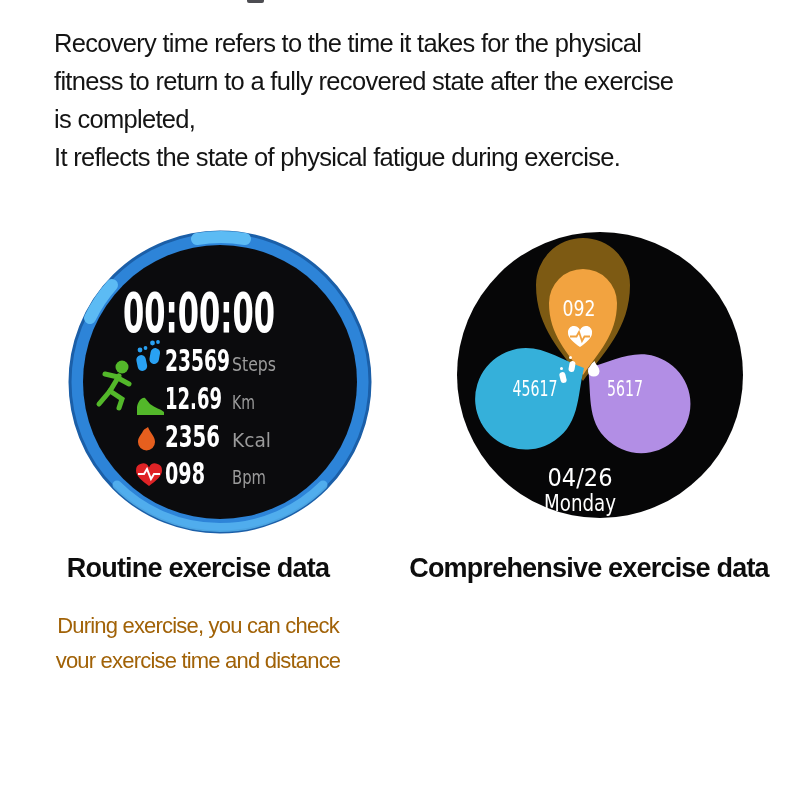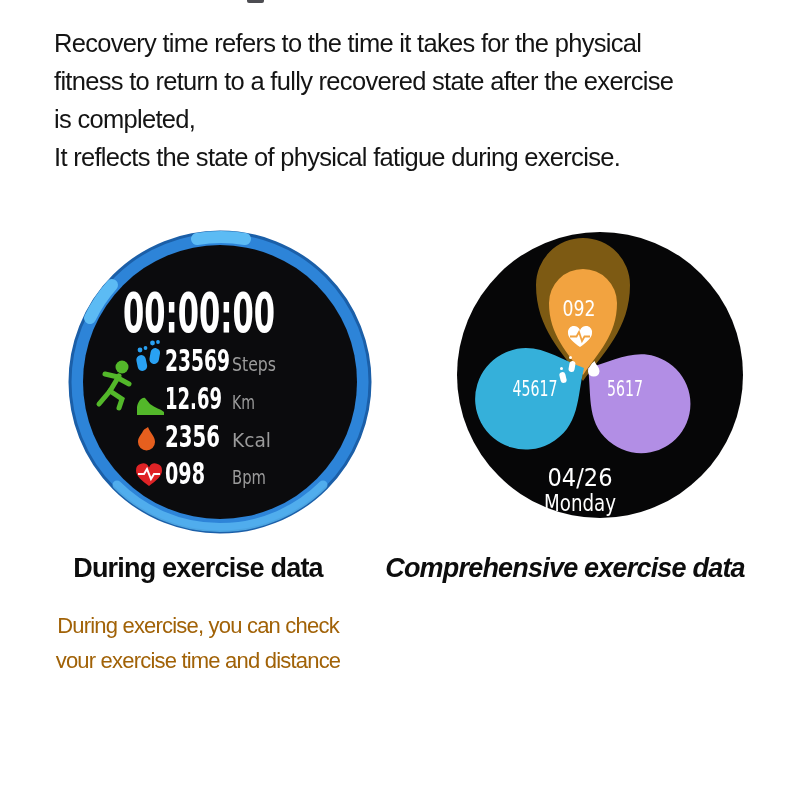--- a/index.html
+++ b/index.html
@@ -14,21 +14,21 @@
   .intro {
     position:absolute; left:54px; top:24px; width:710px; margin:0;
     font-size:25.5px; letter-spacing:-0.7px; line-height:38px;
     color:#141414; white-space:pre-line;
   }
   .watch-left  { position:absolute; left:60px;  top:224px; }
   .watch-right { position:absolute; left:450px; top:231px; }
   svg text { font-family:"DejaVu Sans", sans-serif; }
   .col { position:absolute; text-align:center; }
   .col-left  { left:26px;  top:552px; width:344px; }
-  .col-right { left:364px; top:552px; width:402px;font-style:italic; }
+  .col-right { left:388px; top:552px; width:402px; }
   .col h2 {
     margin:0; font-size:27px; font-weight:bold; letter-spacing:-0.8px;
     color:#0d0d0d; line-height:32px;
   }
   .col p {
     margin:24px 0 0 0; font-size:22px; letter-spacing:-0.8px;
     line-height:35px; color:#a16207; white-space:pre-line;
   }
   .bottom-strip {
     position:absolute; left:0; top:792px; width:800px; height:8px;
@@ -122,21 +122,21 @@
     <g transform="translate(138,130)" fill="#ffffff">
       <path d="M6.5,0 C8,4 11.5,6 11.5,10.5 A5.8,5.8 0 0 1 0,10.5 C0,7 2,5.5 3.5,3 C4.5,1.2 5.5,1.5 6.5,0 Z"></path>
     </g>
     <text x="175" y="165" font-size="21" fill="#ffffff" text-anchor="middle" textLength="36" lengthAdjust="spacingAndGlyphs">5617</text>
 
     <text x="130" y="255" font-size="25" fill="#ffffff" text-anchor="middle" textLength="65" lengthAdjust="spacingAndGlyphs">04/26</text>
     <text x="130" y="280" font-size="23" fill="#ffffff" text-anchor="middle" textLength="72" lengthAdjust="spacingAndGlyphs">Monday</text>
   </svg>
 
   <div class="col col-left">
-    <h2>During exercise data</h2>
+    <h2>Routine exercise data</h2>
     <p>During exercise, you can check
 your exercise time and distance
 at any time, as well as exercise
 time and calories burned</p>
   </div>
 
   <div class="col col-right">
     <h2>Comprehensive exercise data</h2>
   </div>
 

